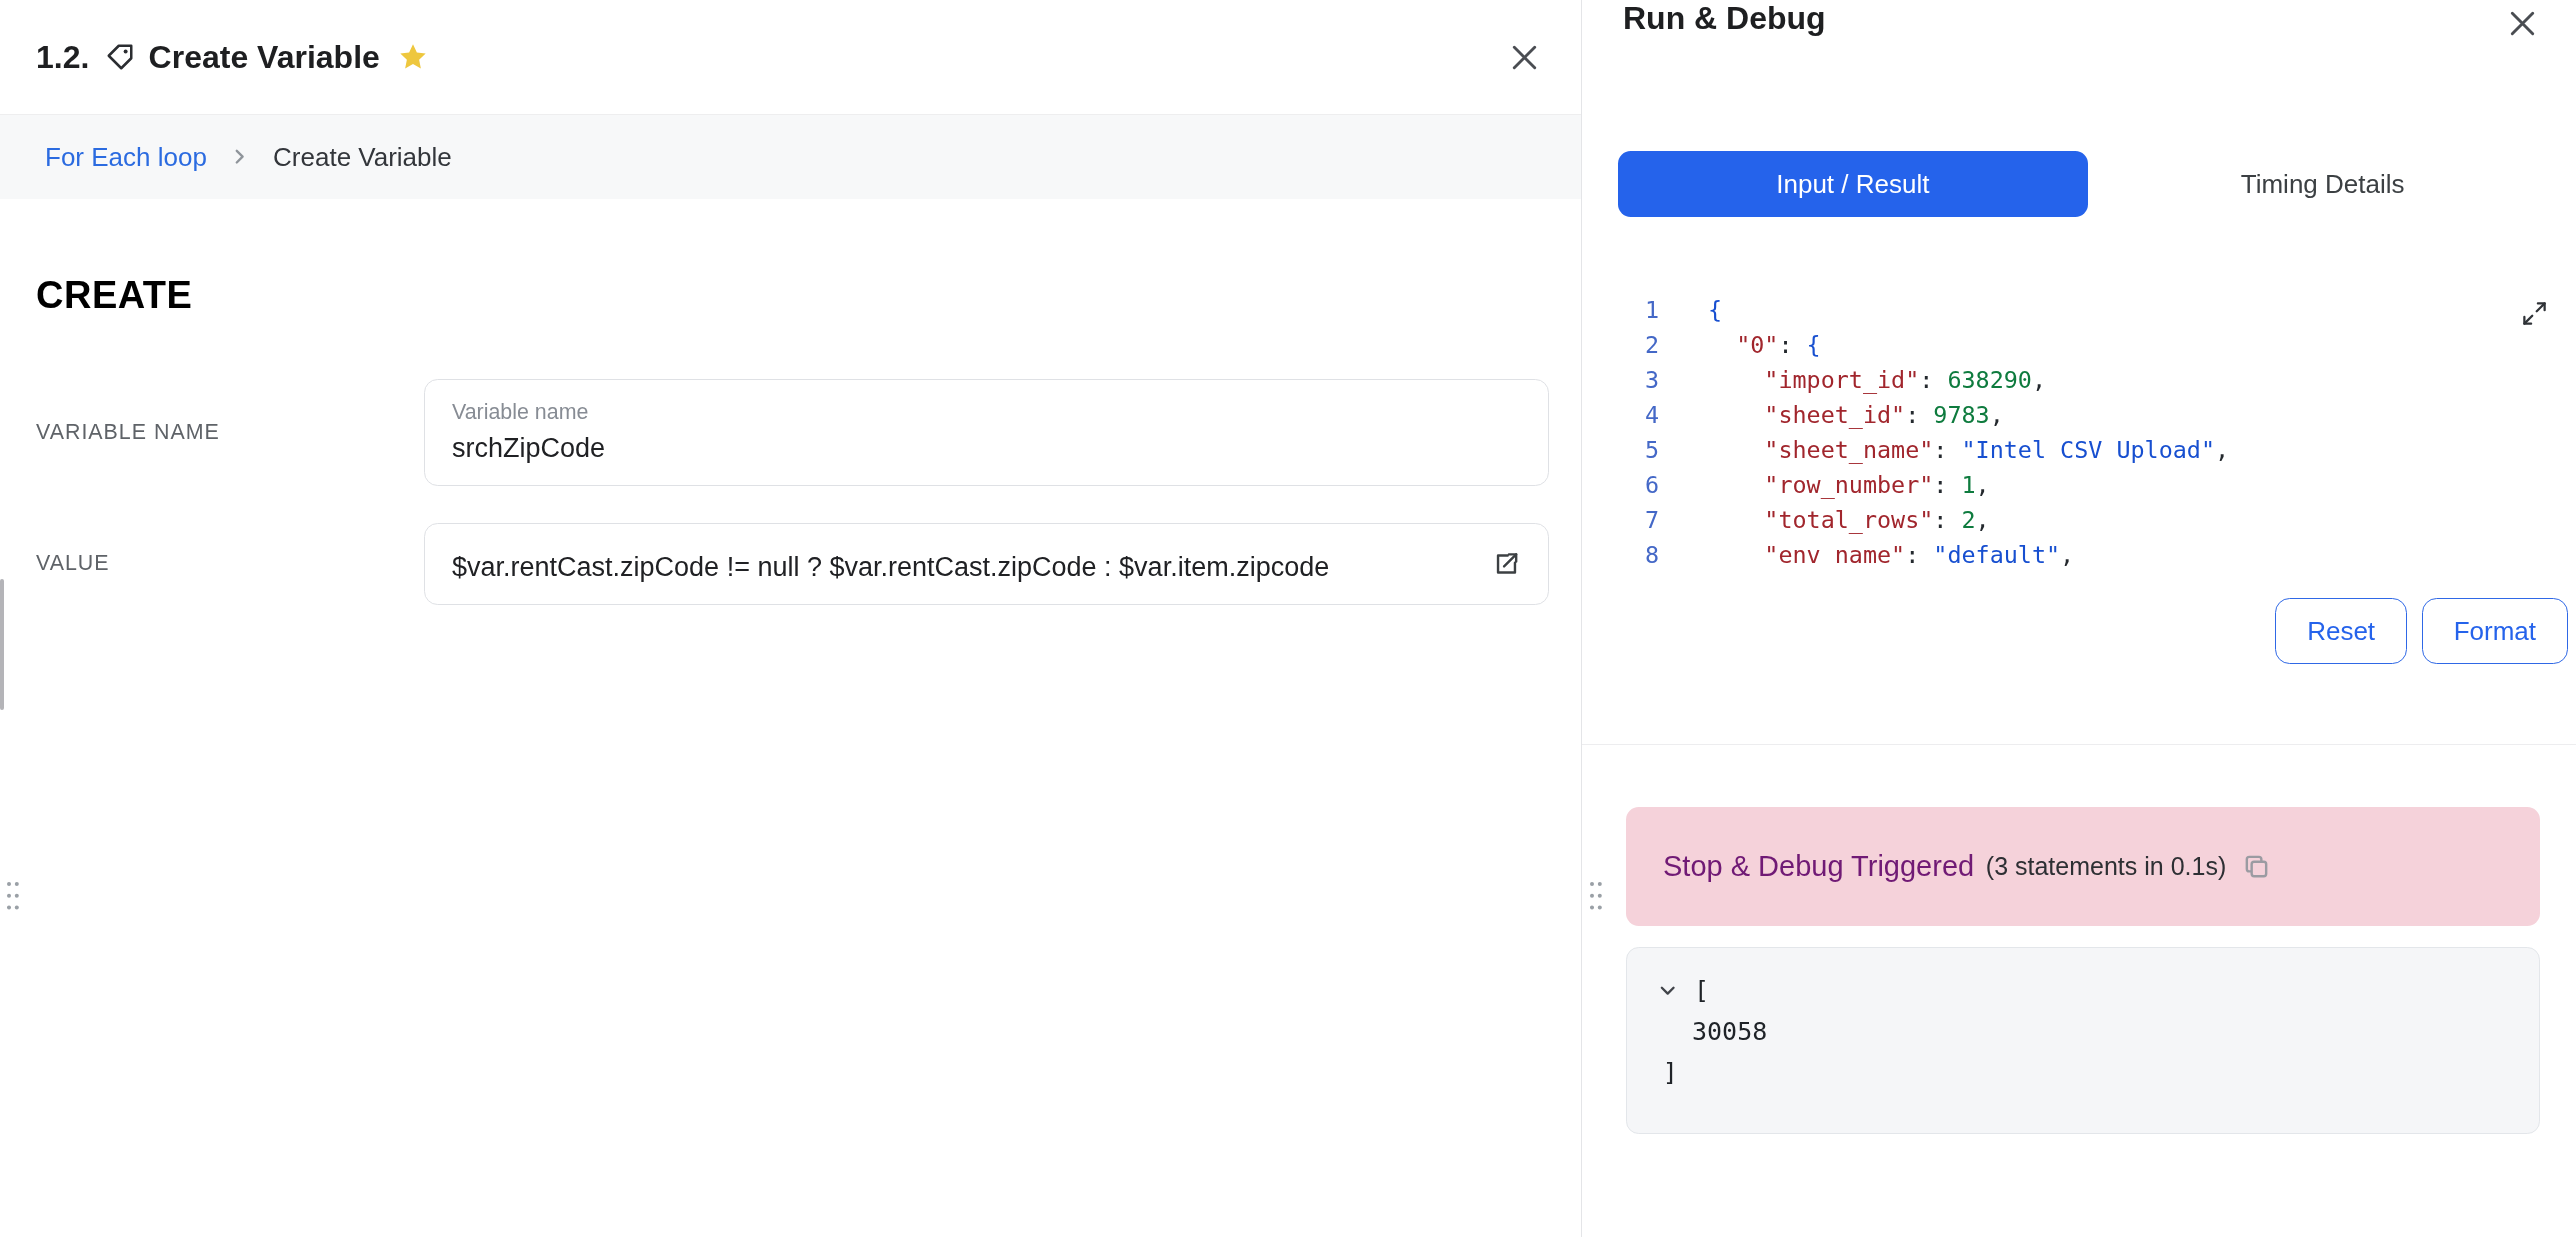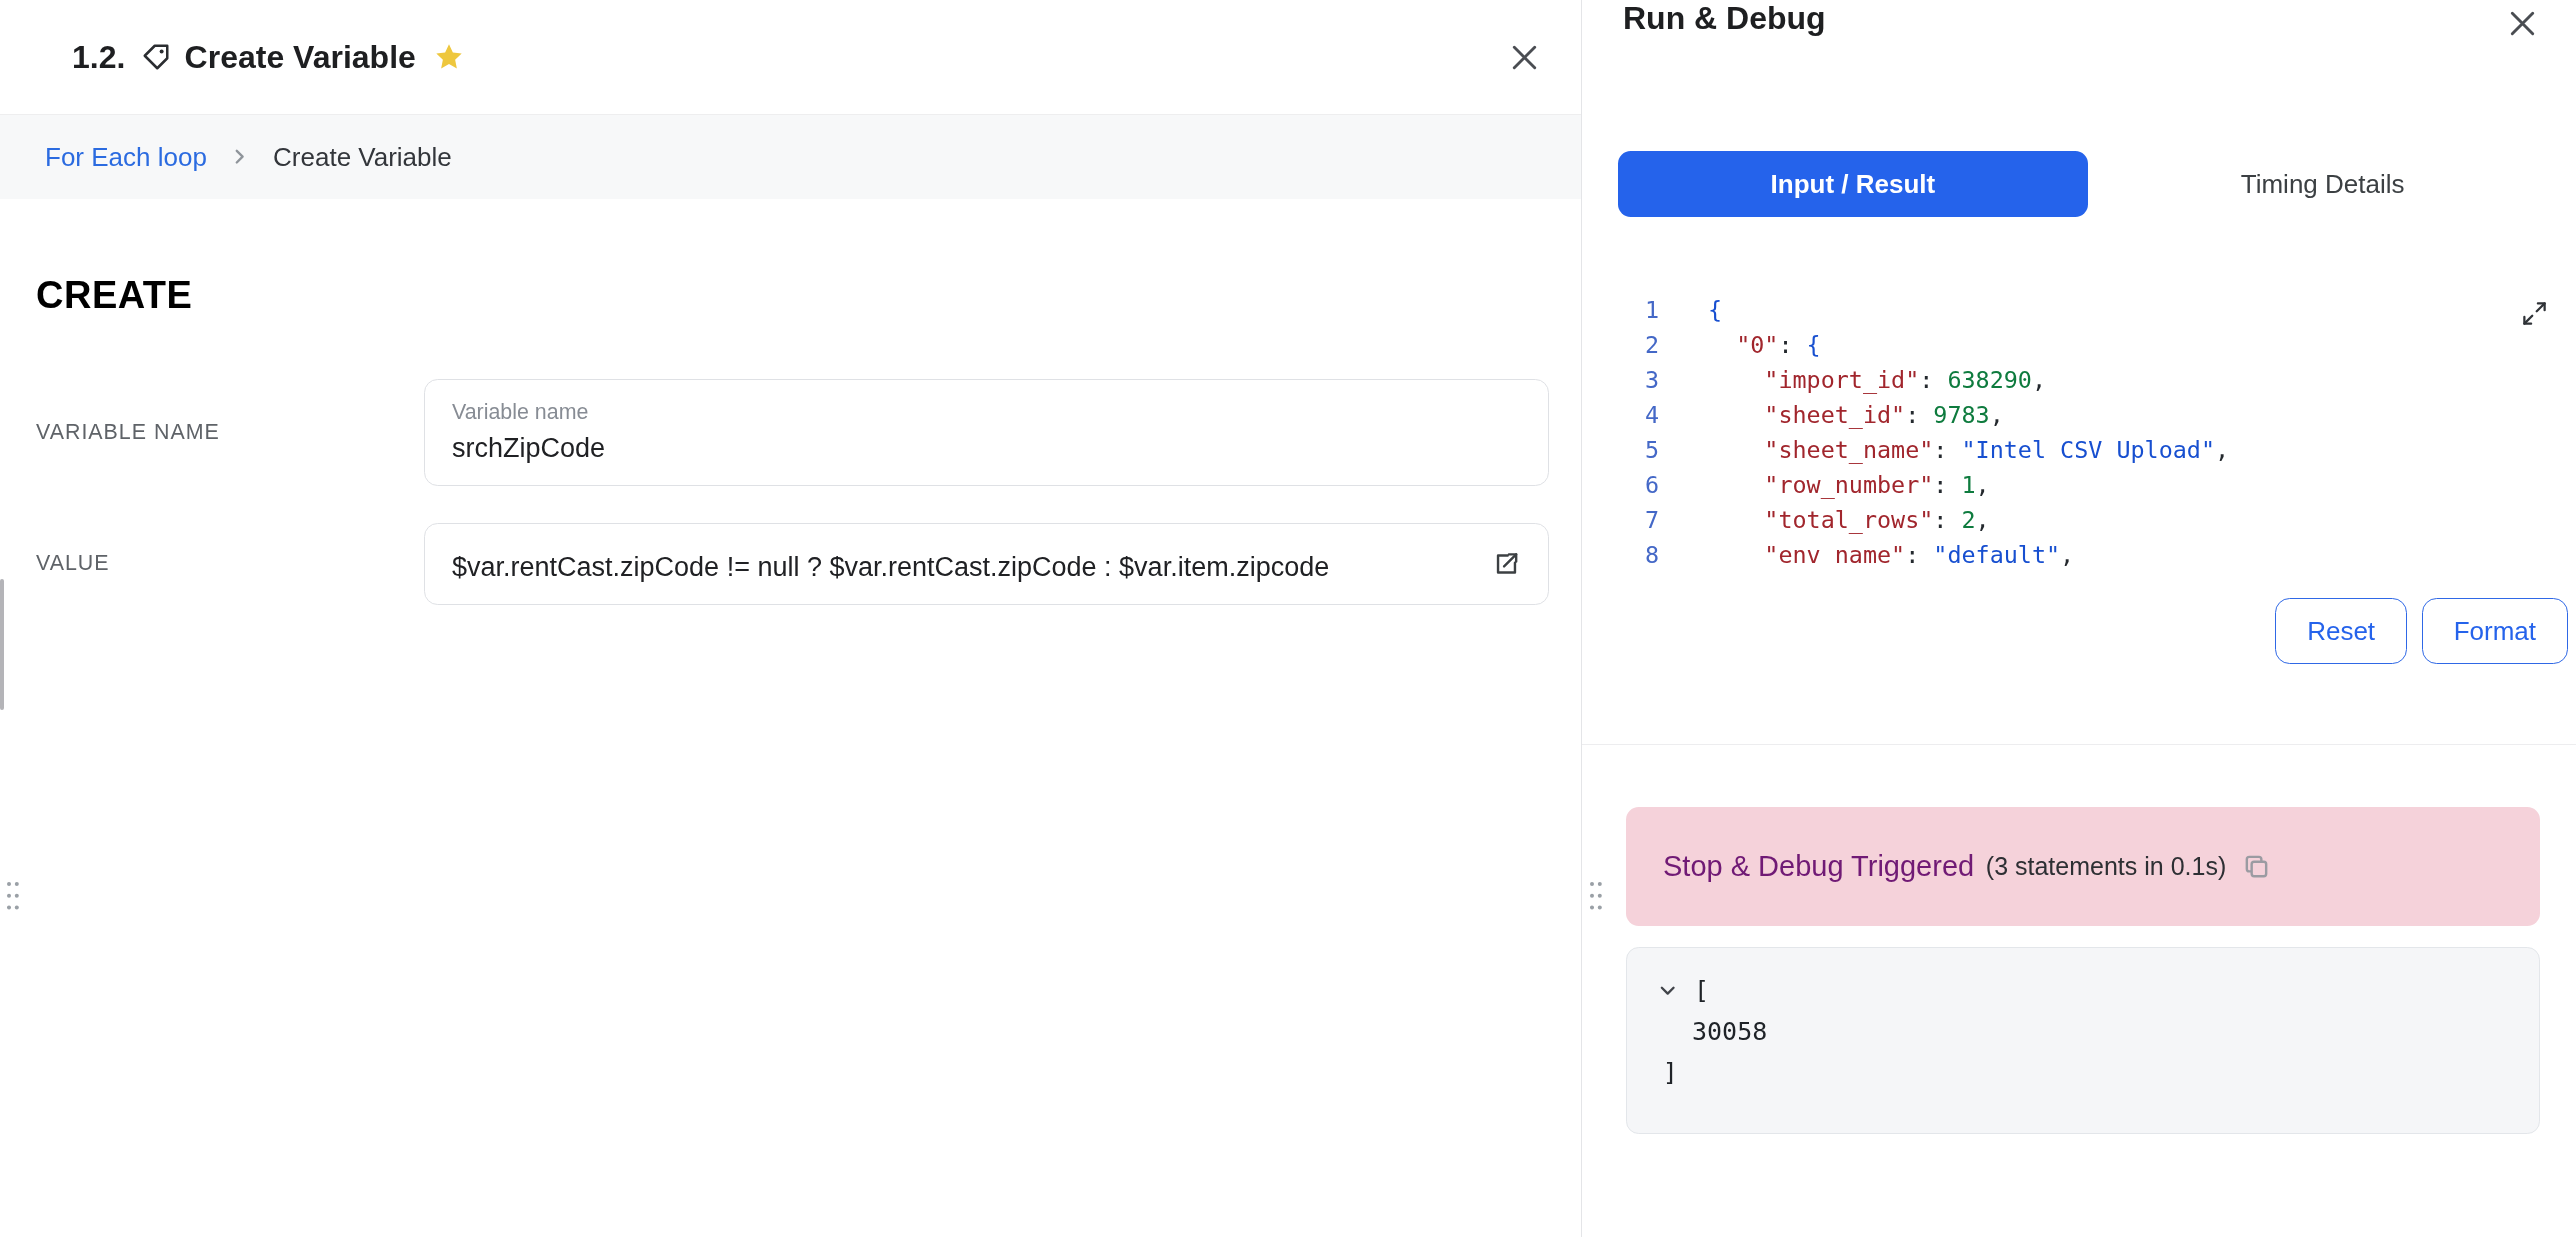--- a/index.html
+++ b/index.html
@@ -4,21 +4,21 @@
 <style>
   * { box-sizing: border-box; margin: 0; padding: 0; }
   html, body { width: 2576px; height: 1237px; overflow: hidden; background: #fff;
     font-family: "Liberation Sans", sans-serif; color: #202124; }
   .app { position: relative; display: flex; width: 2576px; height: 1237px; }
 
   
   .left-panel { width: 1582px; height: 100%; border-right: 1.9px solid #e4e5e8; background: #fff; }
   .panel-header { height: 115px; display: flex; align-items: center; padding: 0 33px 0 36px;
     border-bottom: 1.9px solid #eeeeef; }
-  .step-number { font-size: 32px; font-weight: bold; color: #1e1f21; margin-left: 36px; }
+  .step-number { font-size: 32px; font-weight: bold; color: #1e1f21; }
   .hdr-icon { margin: 0 13.6px 0 15.6px; display: flex; align-items: center; }
   .panel-title { font-size: 32px; font-weight: bold; color: #1e1f21; }
   .star { margin-left: 17.5px; display: flex; align-items: center; }
   .close-btn { margin-left: auto; background: none; border: none; cursor: pointer;
     display: flex; align-items: center; padding: 5.8px; }
 
   .breadcrumb { height: 84px; background: #f7f8f9; display: flex; align-items: center;
     padding-left: 45px; font-size: 26px; }
   .crumb-link { color: #2b6be0; text-decoration: none; }
   .crumb-sep { margin: 0 21.4px; display: flex; align-items: center; }
@@ -42,21 +42,21 @@
 
   
   .right-panel { flex: 1; height: 100%; background: #fff; display: flex; flex-direction: column; }
   .rp-header { height: 115px; flex: none; display: flex; align-items: flex-start;
     padding: 0 30px 0 41px; }
   .rp-title { font-size: 32px; font-weight: bold; color: #1e1f21; }
 
   .tabs { display: flex; margin-top: 36px; padding: 0 18.5px 0 36px; flex: none; }
   .tab { flex: 1; height: 66px; display: flex; align-items: center; justify-content: center;
     font-size: 26px; border-radius: 12.7px; cursor: pointer; }
-  .tab.active { background: #2563eb; color: #fff; font-weight: 700; }
+  .tab.active { background: #2563eb; color: #fff; font-weight: 400; }
   .tab.inactive { color: #3c4043; font-weight: 500; background: transparent; }
 
   .editor { margin-top: 62px; height: 287px; overflow: hidden; position: relative;
     padding-top: 13.6px; flex: none; }
   .code-line { display: flex; font-family: "DejaVu Sans Mono", monospace;
     font-size: 23.4px; line-height: 35px; }
   .gutter { width: 77px; flex: none; text-align: right; color: #4468c7; }
   .code-text { padding-left: 49px; white-space: pre; color: #24292e; }
   .tok-key { color: #a1262d; }
   .tok-num { color: #0e7b3e; }

